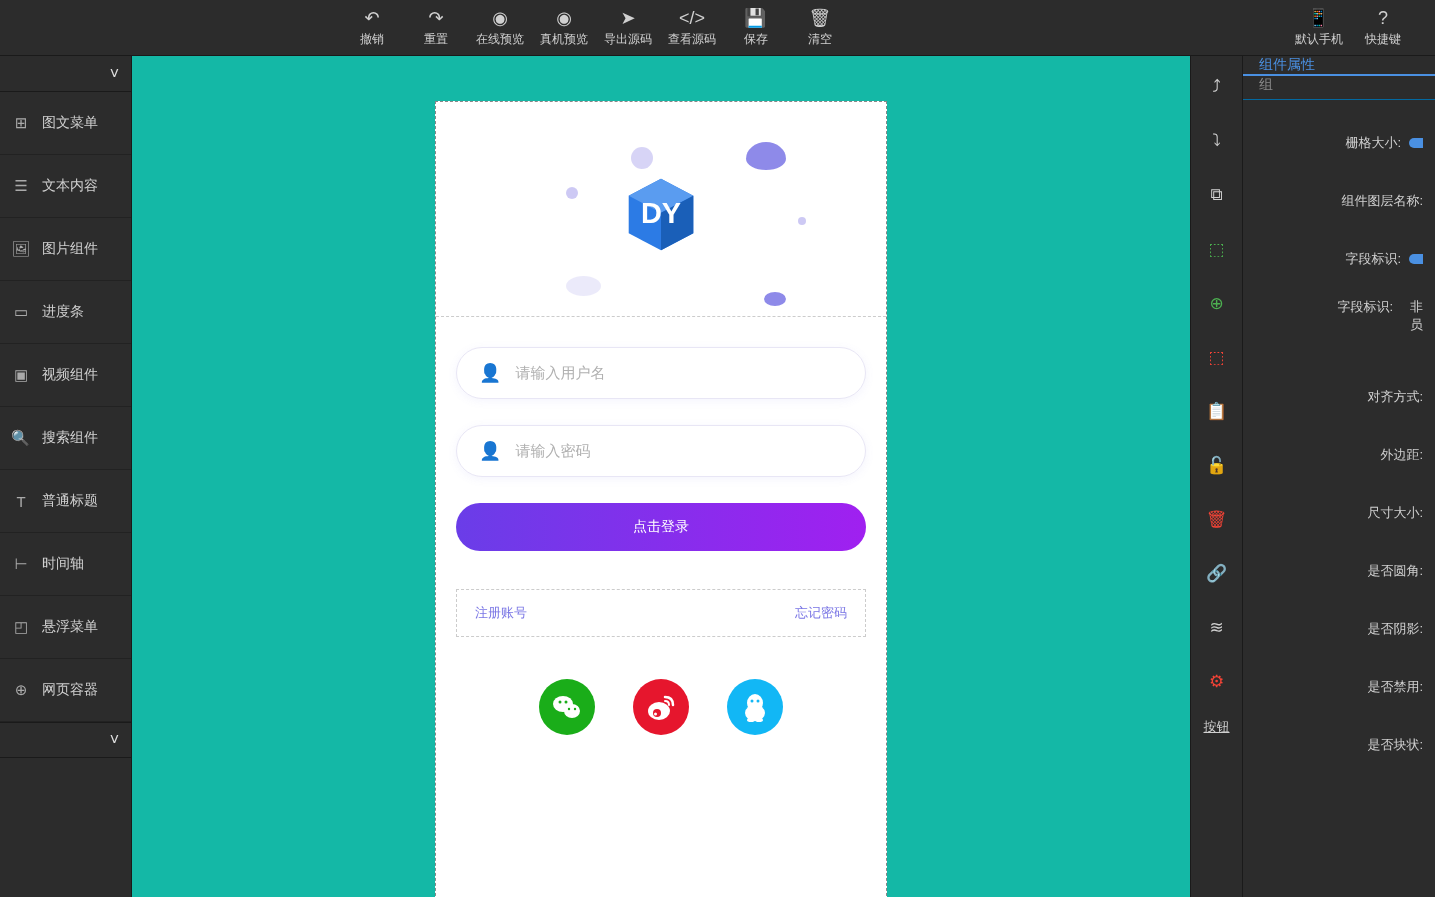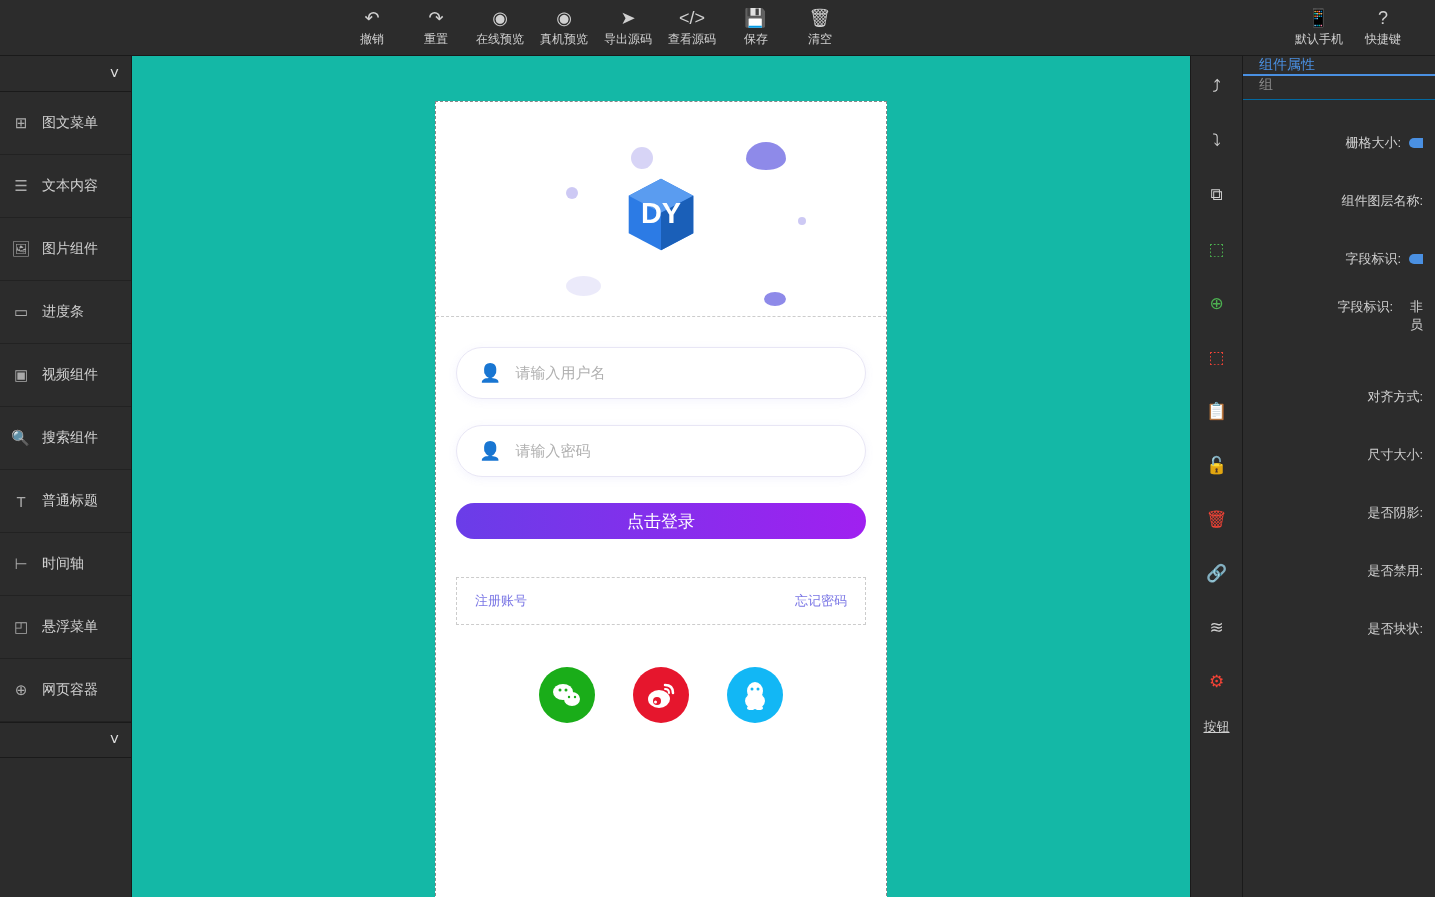--- a/index.html
+++ b/index.html
@@ -129,28 +129,28 @@
       border-radius: 30px;
       display: flex;
       align-items: center;
       padding: 0 22px;
       margin-bottom: 26px;
       box-shadow: 0 2px 10px rgba(120,110,230,0.08);
     }
     .input-icon { color: #8a86e8; font-size: 18px; margin-right: 14px; }
     .input-placeholder { color: #b0b0b0; font-size: 15px; }
     .login-btn {
-      height: 36px;
+      height: 48px;
       background: linear-gradient(90deg, #6a3de8, #a020f0);
       border-radius: 25px;
       display: flex;
       align-items: center;
       justify-content: center;
       color: #fff;
-      font-size: 17px;
+      font-size: 14px;
       margin-top: 10px;
       cursor: pointer;
     }
     .links-row {
       display: flex;
       justify-content: space-between;
       padding: 14px 18px;
       border: 1px dashed #ccc;
       margin-top: 38px;
       font-size: 13px;
@@ -480,23 +480,29 @@
         <span class="prop-label">字段标识</span>
         <span class="prop-note">
           <span>非</span><br>
           <span>员</span>
         </span>
       </div>
       <div class="prop-row">
           <span class="prop-label">对齐方式</span>
         </div>
       <div class="prop-row">
+          <span class="prop-label">外边距</span>
+        </div>
+      <div class="prop-row">
           <span class="prop-label">尺寸大小</span>
         </div>
       <div class="prop-row">
+          <span class="prop-label">是否圆角</span>
+        </div>
+      <div class="prop-row">
           <span class="prop-label">是否阴影</span>
         </div>
       <div class="prop-row">
           <span class="prop-label">是否禁用</span>
         </div>
       <div class="prop-row">
           <span class="prop-label">是否块状</span>
         </div>
     </div>
   </div>

